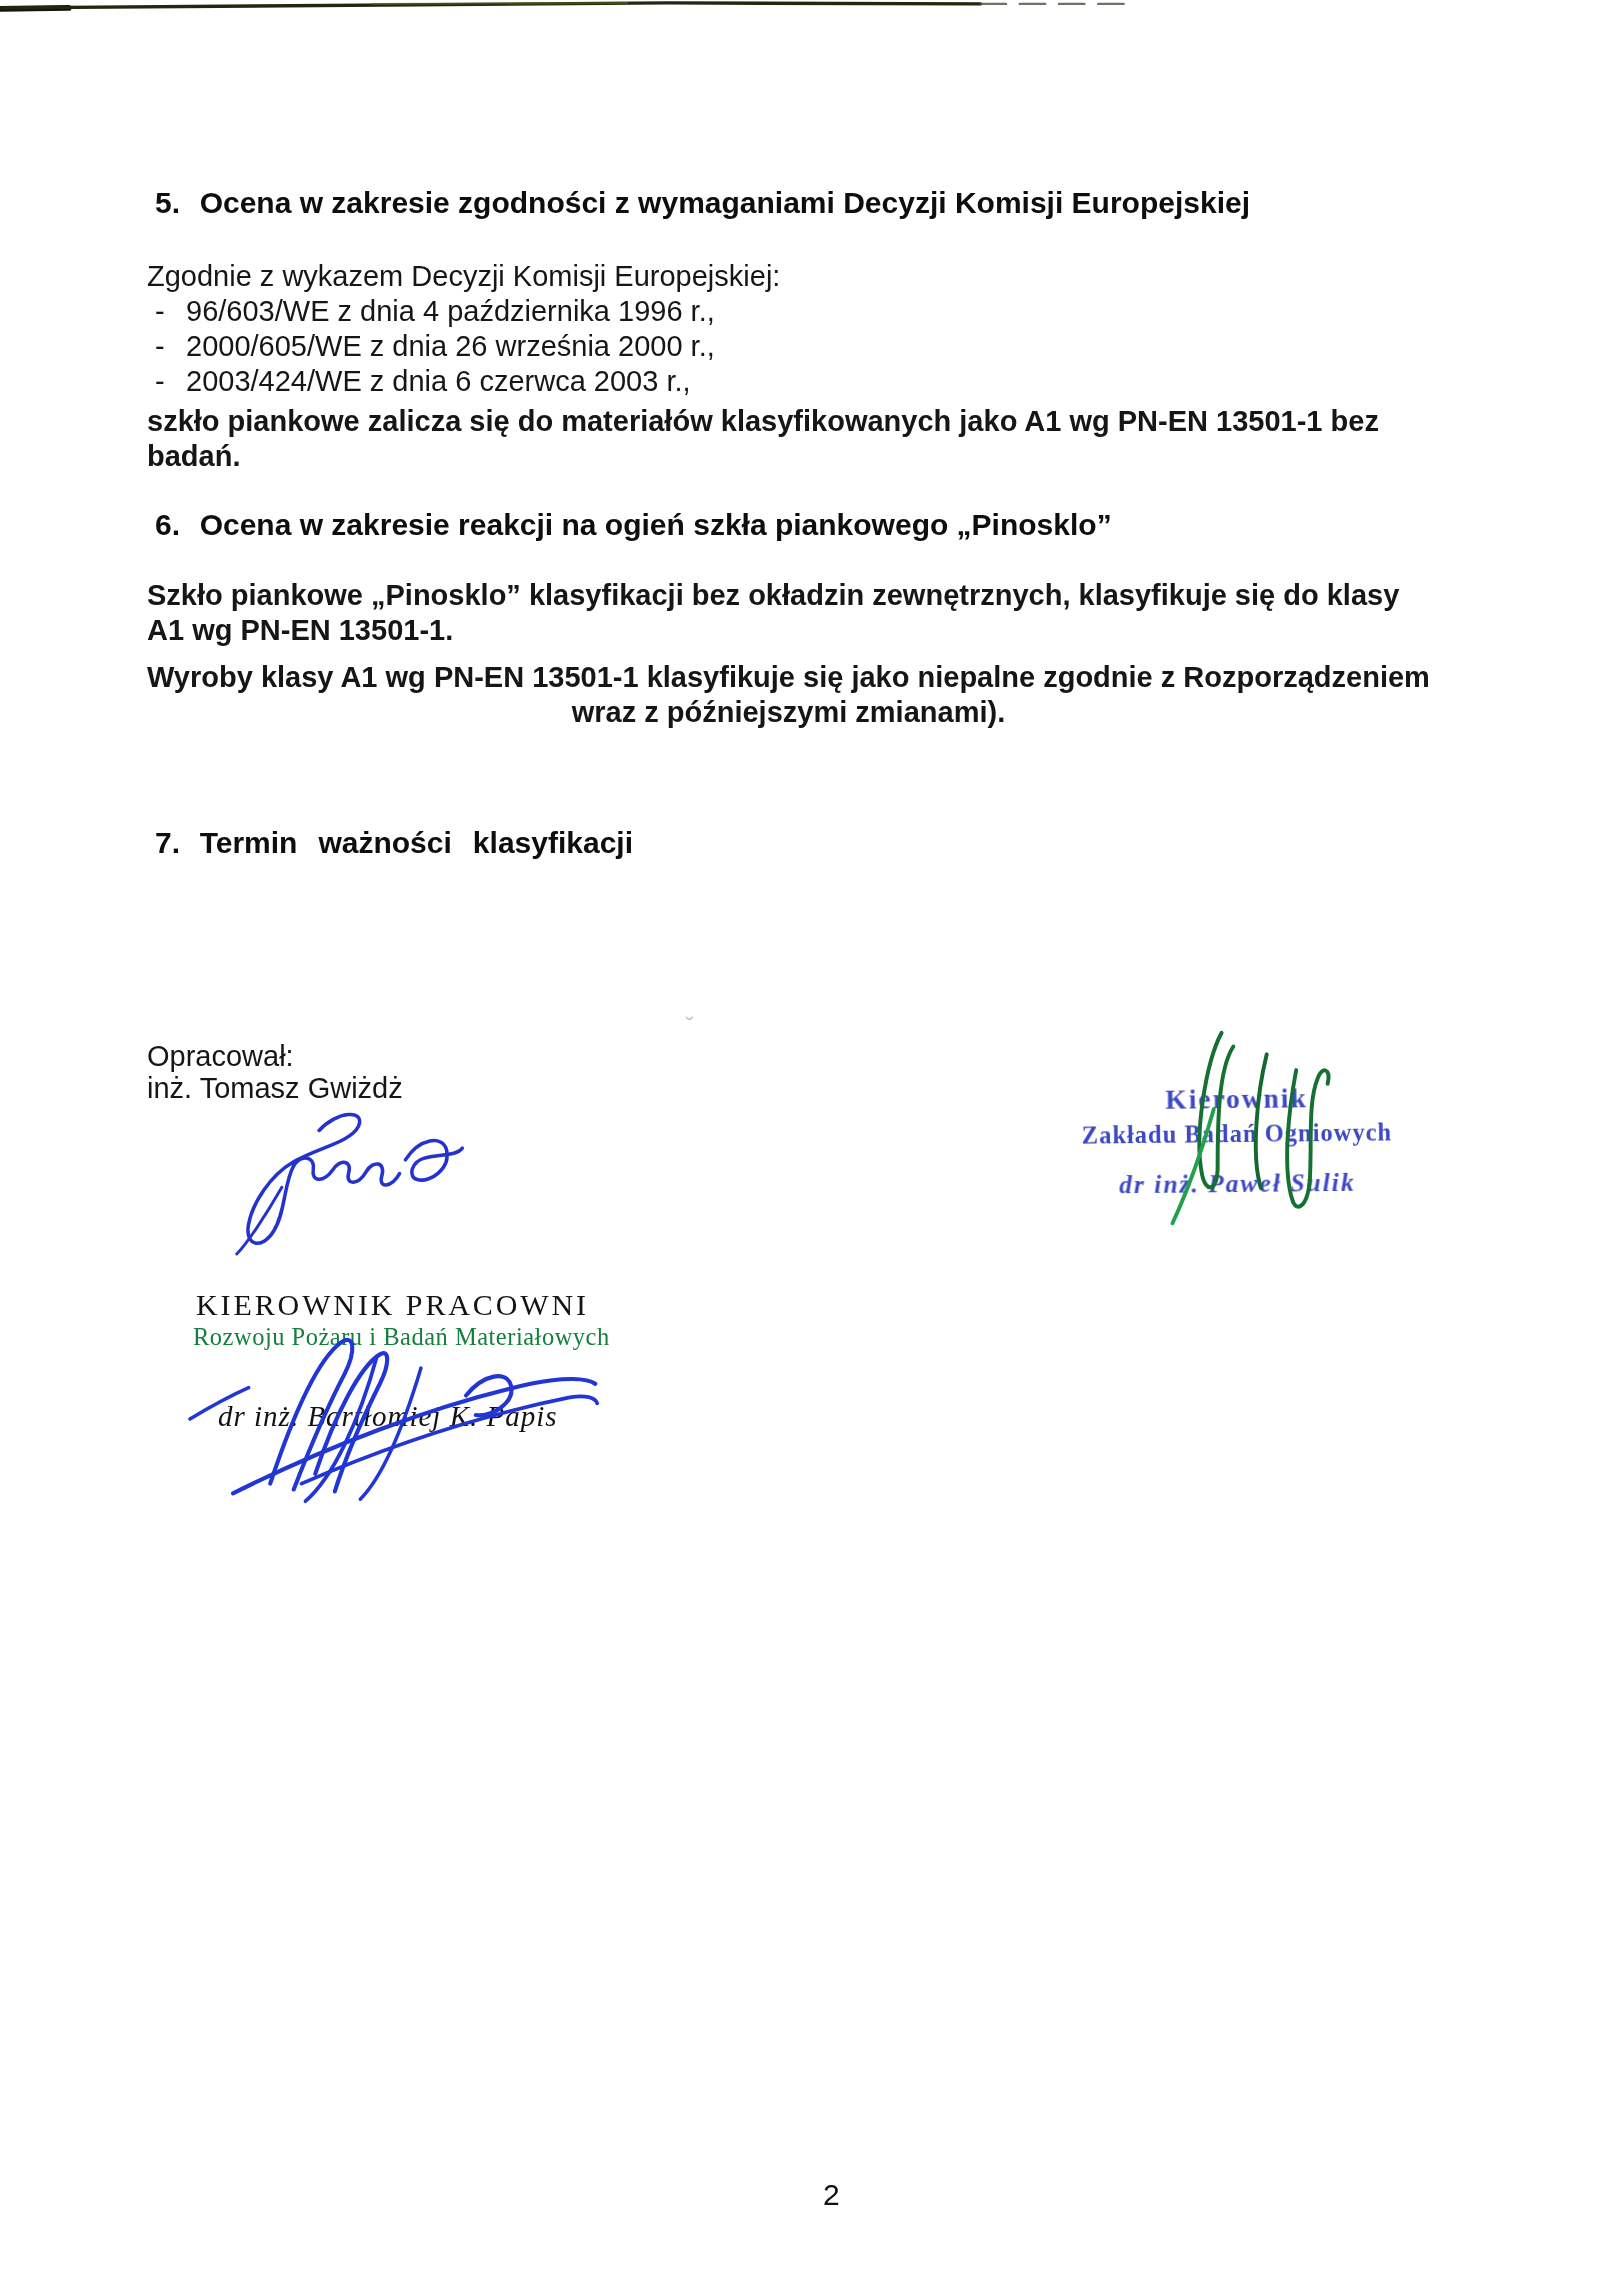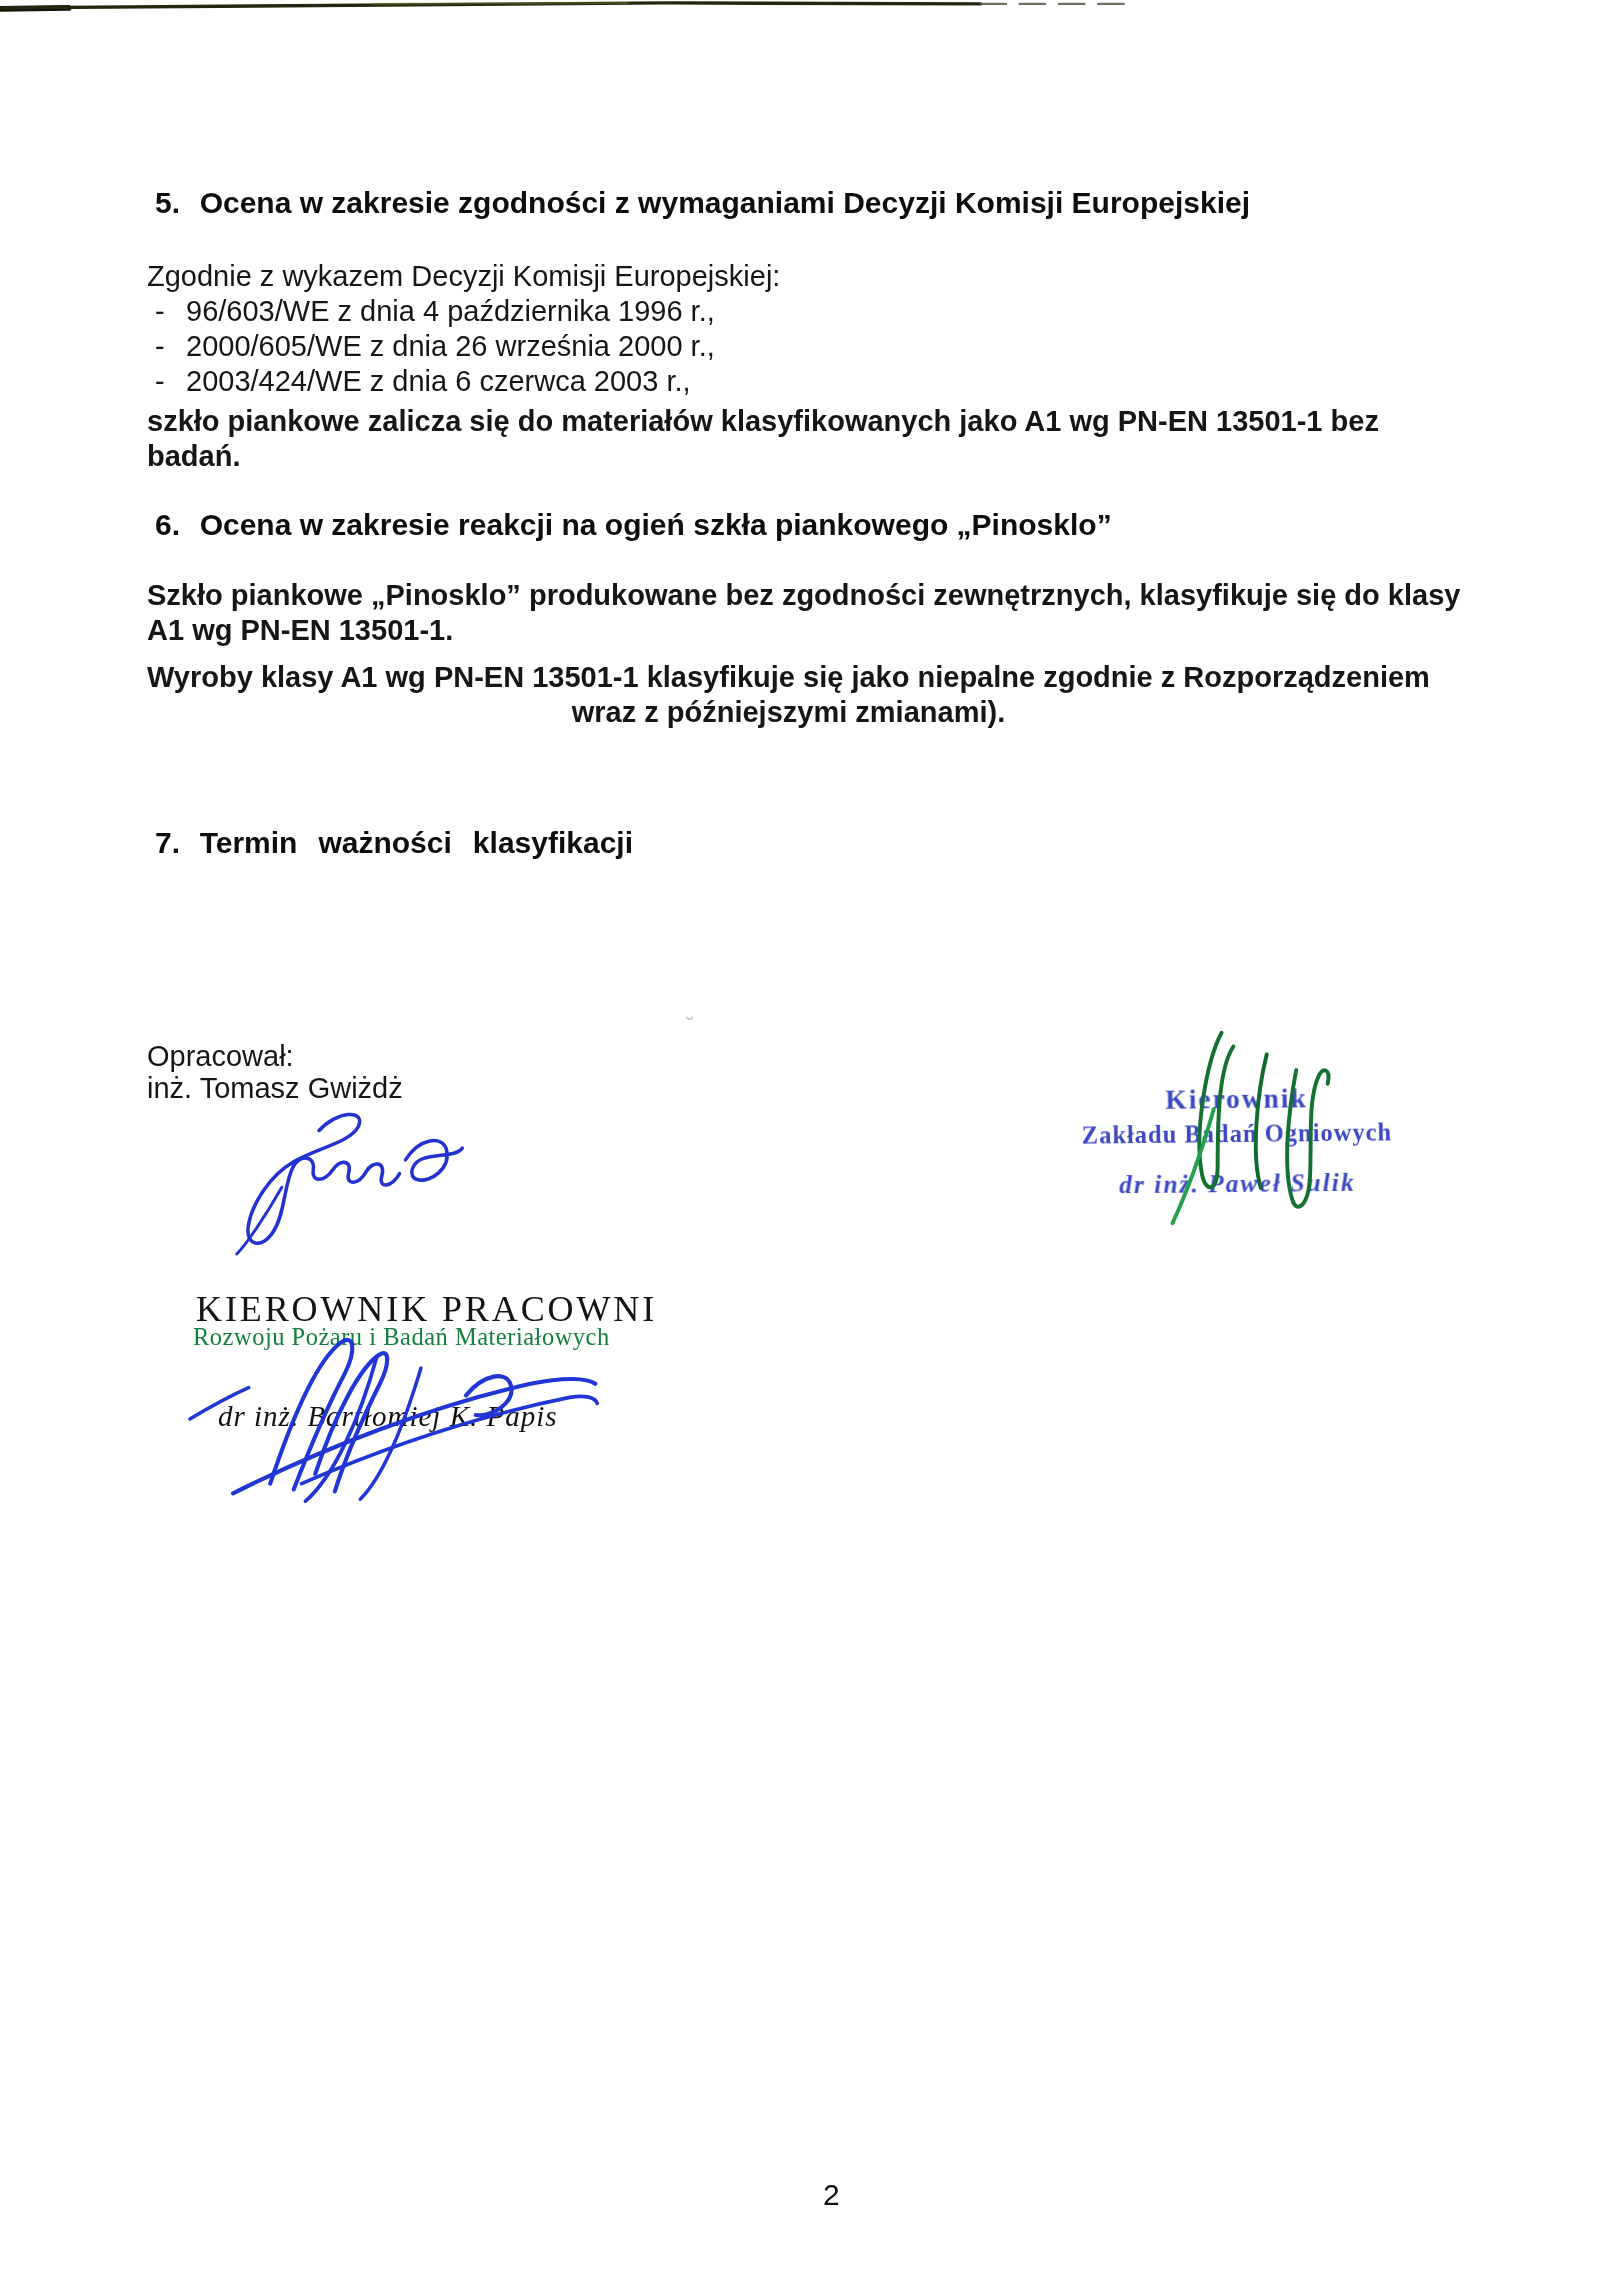--- a/index.html
+++ b/index.html
@@ -26,21 +26,21 @@
     color:#3d49c4;
     filter:blur(0.4px);
     transform:rotate(-0.6deg);
   }
   .stamp-right .l1{font-size:27.4px;font-weight:bold;letter-spacing:2px;line-height:31px;}
   .stamp-right .l2{font-size:24.5px;font-weight:bold;letter-spacing:1px;line-height:29px;margin-top:3.9px;}
   .stamp-right .l3{font-size:25.5px;font-weight:bold;font-style:italic;letter-spacing:2px;line-height:29px;margin-top:21.6px;}
   
   .stamp-left-title{
     font-family:"Liberation Serif", serif;
-    font-size:36px;letter-spacing:2.9px;color:#141414;white-space:nowrap;
+    font-size:30px;letter-spacing:2.9px;color:#141414;white-space:nowrap;
   }
   .stamp-left-sub{
     font-family:"Liberation Serif", serif;
     font-size:24.5px;letter-spacing:0.5px;color:#15803d;white-space:nowrap;
   }
   .stamp-left-name{
     font-family:"Liberation Serif", serif;
     font-style:italic;font-size:29px;color:#121212;white-space:nowrap;
     letter-spacing:1px;
   }
@@ -87,21 +87,21 @@
     <div>szkło piankowe zalicza się do materiałów klasyfikowanych jako A1 wg PN-EN 13501-1 bez</div>
     <div>badań.</div>
   </div>
 
   <div class="abs h" style="left:155px;top:508px;">
     <span class="num">6.</span>
     <span>Ocena w zakresie reakcji na ogień szkła piankowego „Pinosklo”</span>
   </div>
 
   <div class="abs para" style="left:147px;top:578px;">
-    <div>Szkło piankowe „Pinosklo” produkowane bez zgodności zewnętrznych, klasyfikuje się do klasy</div>
+    <div>Szkło piankowe „Pinosklo” klasyfikacji bez okładzin zewnętrznych, klasyfikuje się do klasy</div>
     <div>A1 wg PN-EN 13501-1.</div>
   </div>
 
   <div class="abs para" style="left:147px;top:660px;text-align:center;">
     <div>Wyroby klasy A1 wg PN-EN 13501-1 klasyfikuje się jako niepalne zgodnie z Rozporządzeniem</div>
     <div>wraz z późniejszymi zmianami).</div>
   </div>
 
   <div class="abs h h7" style="left:155px;top:826px;">
     <span class="num">7.</span>

